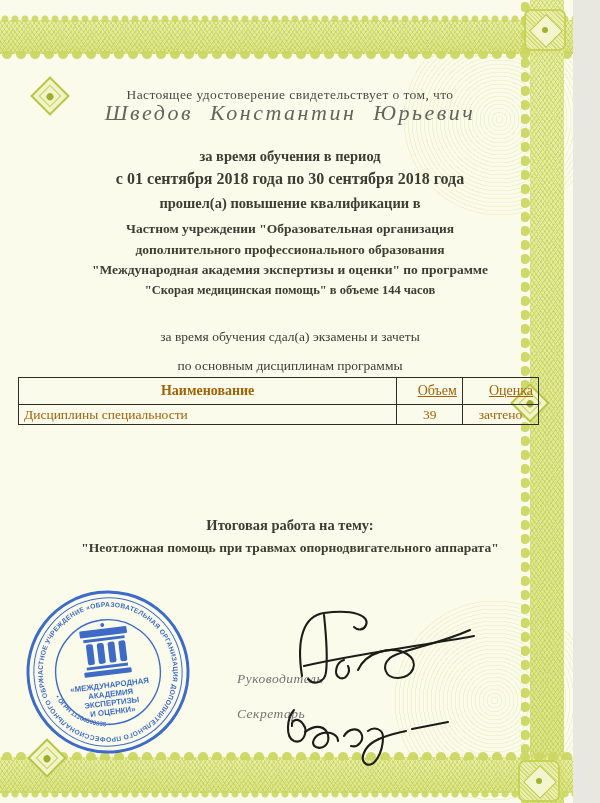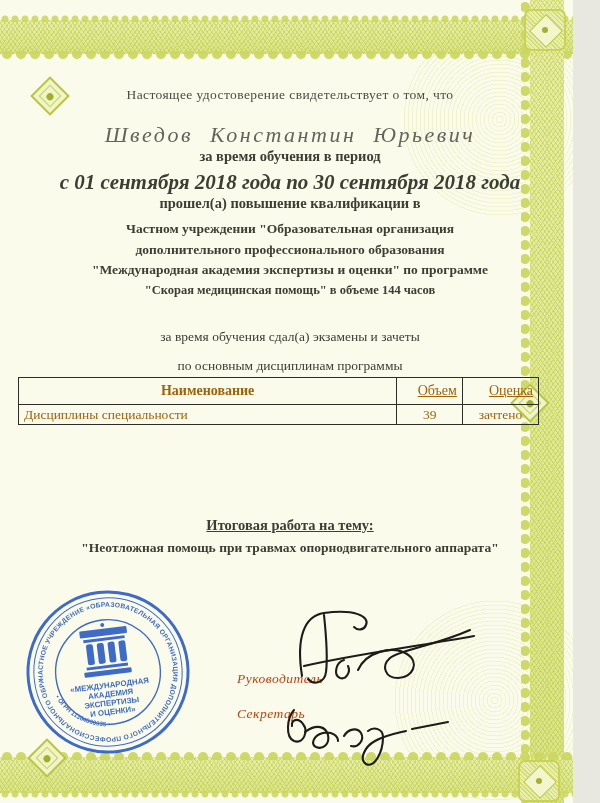--- a/index.html
+++ b/index.html
@@ -50,39 +50,39 @@
   .cushion::before{content:"";position:absolute;left:50%;top:50%;width:22px;height:22px;margin:-11px;
     transform:rotate(45deg);border:1.5px solid #b9c542;background:#f3f5cd;}
   .cushion::after{content:"";position:absolute;left:50%;top:50%;width:6px;height:6px;margin:-3px;
     border-radius:50%;background:#a3b133;}
 
   
   .tline{position:absolute;left:20px;width:540px;text-align:center;z-index:5;}
   .intro{font-size:13.5px;color:#4b4c41;letter-spacing:.4px;}
   .name{font-size:22px;font-style:italic;color:#63645a;letter-spacing:2.5px;word-spacing:9px;}
   .b600{font-weight:600;color:#3c3d33;}
-  .sz14{font-size:14.5px;} .sz15{font-size:21px;font-style:italic;} .sz13{font-size:13.5px;} .sz12{font-size:12.5px;}
+  .sz14{font-size:14.5px;} .sz15{font-size:16px;} .sz13{font-size:13.5px;} .sz12{font-size:12.5px;}
   .exams{font-size:13.5px;color:#3c3d33;line-height:1.18;}
 
   
   .disc-table{position:absolute;left:18px;top:377px;width:521px;z-index:5;
     border-collapse:collapse;font-size:13.5px;color:#a16207;}
   .disc-table th,.disc-table td{border:1.6px solid #2c2d24;padding:1px 5px;}
   .disc-table th{font-weight:700;font-size:14px;height:24px;}
   .disc-table td{height:17px;}
   .disc-table td.c,.disc-table th.c{text-align:center;}
   .disc-table th:nth-child(2),.disc-table th:nth-child(3){font-weight:400;text-align:right;padding-left:6px;text-decoration:underline;}
   .col-name{width:394px;} .col-vol{width:55px;} .col-grade{width:66px;}
 
   
   .stamp{position:absolute;left:24px;top:588px;width:168px;height:168px;z-index:6;
     transform:rotate(-7deg);opacity:.92;}
 
   
-  .sig-label{position:absolute;z-index:5;font-style:italic;font-size:13.5px;color:#c2410c;letter-spacing:.5px;}
+  .sig-label{position:absolute;z-index:5;font-style:italic;font-size:13.5px;color:#737373;letter-spacing:.5px;}
   .sig-head{left:237px;top:671px;}
   .sig-sec{left:237px;top:706px;}
   .sig-svg{position:absolute;left:262px;top:598px;z-index:7;}
 </style>
 </head>
 <body>
 
 <div class="page">
 
   <div class="rosette tr"></div>
@@ -90,21 +90,21 @@
   <div class="band band-top"></div>
   <div class="band band-right"></div>
   <div class="band band-bottom"></div>
   <div class="diamond" style="left:36px;top:82px;"></div>
   <div class="diamond" style="right:29px;top:389px;"></div>
   <div class="diamond" style="left:33px;top:744px;"></div>
   <div class="cushion" style="right:7px;top:9px;"></div>
   <div class="cushion" style="right:13px;bottom:1px;"></div>
 
   <div class="tline intro" style="top:87px;">Настоящее удостоверение свидетельствует о том, что</div>
-  <div class="tline name" style="top:122px;">Шведов Константин Юрьевич</div>
+  <div class="tline name" style="top:100px;">Шведов Константин Юрьевич</div>
   <div class="tline b600 sz14" style="top:148px;">за время обучения в период</div>
   <div class="tline b600 sz15" style="top:170px;">с 01 сентября 2018 года по 30 сентября 2018 года</div>
   <div class="tline b600 sz14" style="top:195px;">прошел(а) повышение квалификации в</div>
   <div class="tline b600 sz13" style="top:221px;">Частном учреждении "Образовательная организация</div>
   <div class="tline b600 sz13" style="top:242px;">дополнительного профессионального образования</div>
   <div class="tline b600 sz13" style="top:262px;">"Международная академия экспертизы и оценки" по программе</div>
   <div class="tline b600 sz12" style="top:283px;">"Скорая медицинская помощь" в объеме 144 часов</div>
   <div class="tline exams" style="top:329px;">за время обучения сдал(а) экзамены и зачеты</div>
   <div class="tline exams" style="top:358px;">по основным дисциплинам программы</div>
 
@@ -118,21 +118,21 @@
     </thead>
     <tbody>
         <tr>
           <td>Дисциплины специальности</td>
           <td class="c">39</td>
           <td class="c">зачтено</td>
         </tr>
       </tbody>
   </table>
 
-  <div class="tline b600 sz14" style="top:517px;text-decoration:underline;">Итоговая работа на тему:</div>
+  <div class="tline b600 sz14" style="top:517px;">Итоговая работа на тему:</div>
   <div class="tline b600 sz13" style="top:540px;">"Неотложная помощь при травмах опорнодвигательного аппарата"</div>
 
   <div class="stamp">
     <svg width="168" height="168" viewBox="0 0 170 170">
       <g stroke="#2e5fc4" fill="none">
         <circle cx="85" cy="85" r="81" stroke-width="3"></circle>
         <circle cx="85" cy="85" r="75" stroke-width="1"></circle>
         <circle cx="85" cy="85" r="53" stroke-width="1.4"></circle>
       </g>
       <defs>

